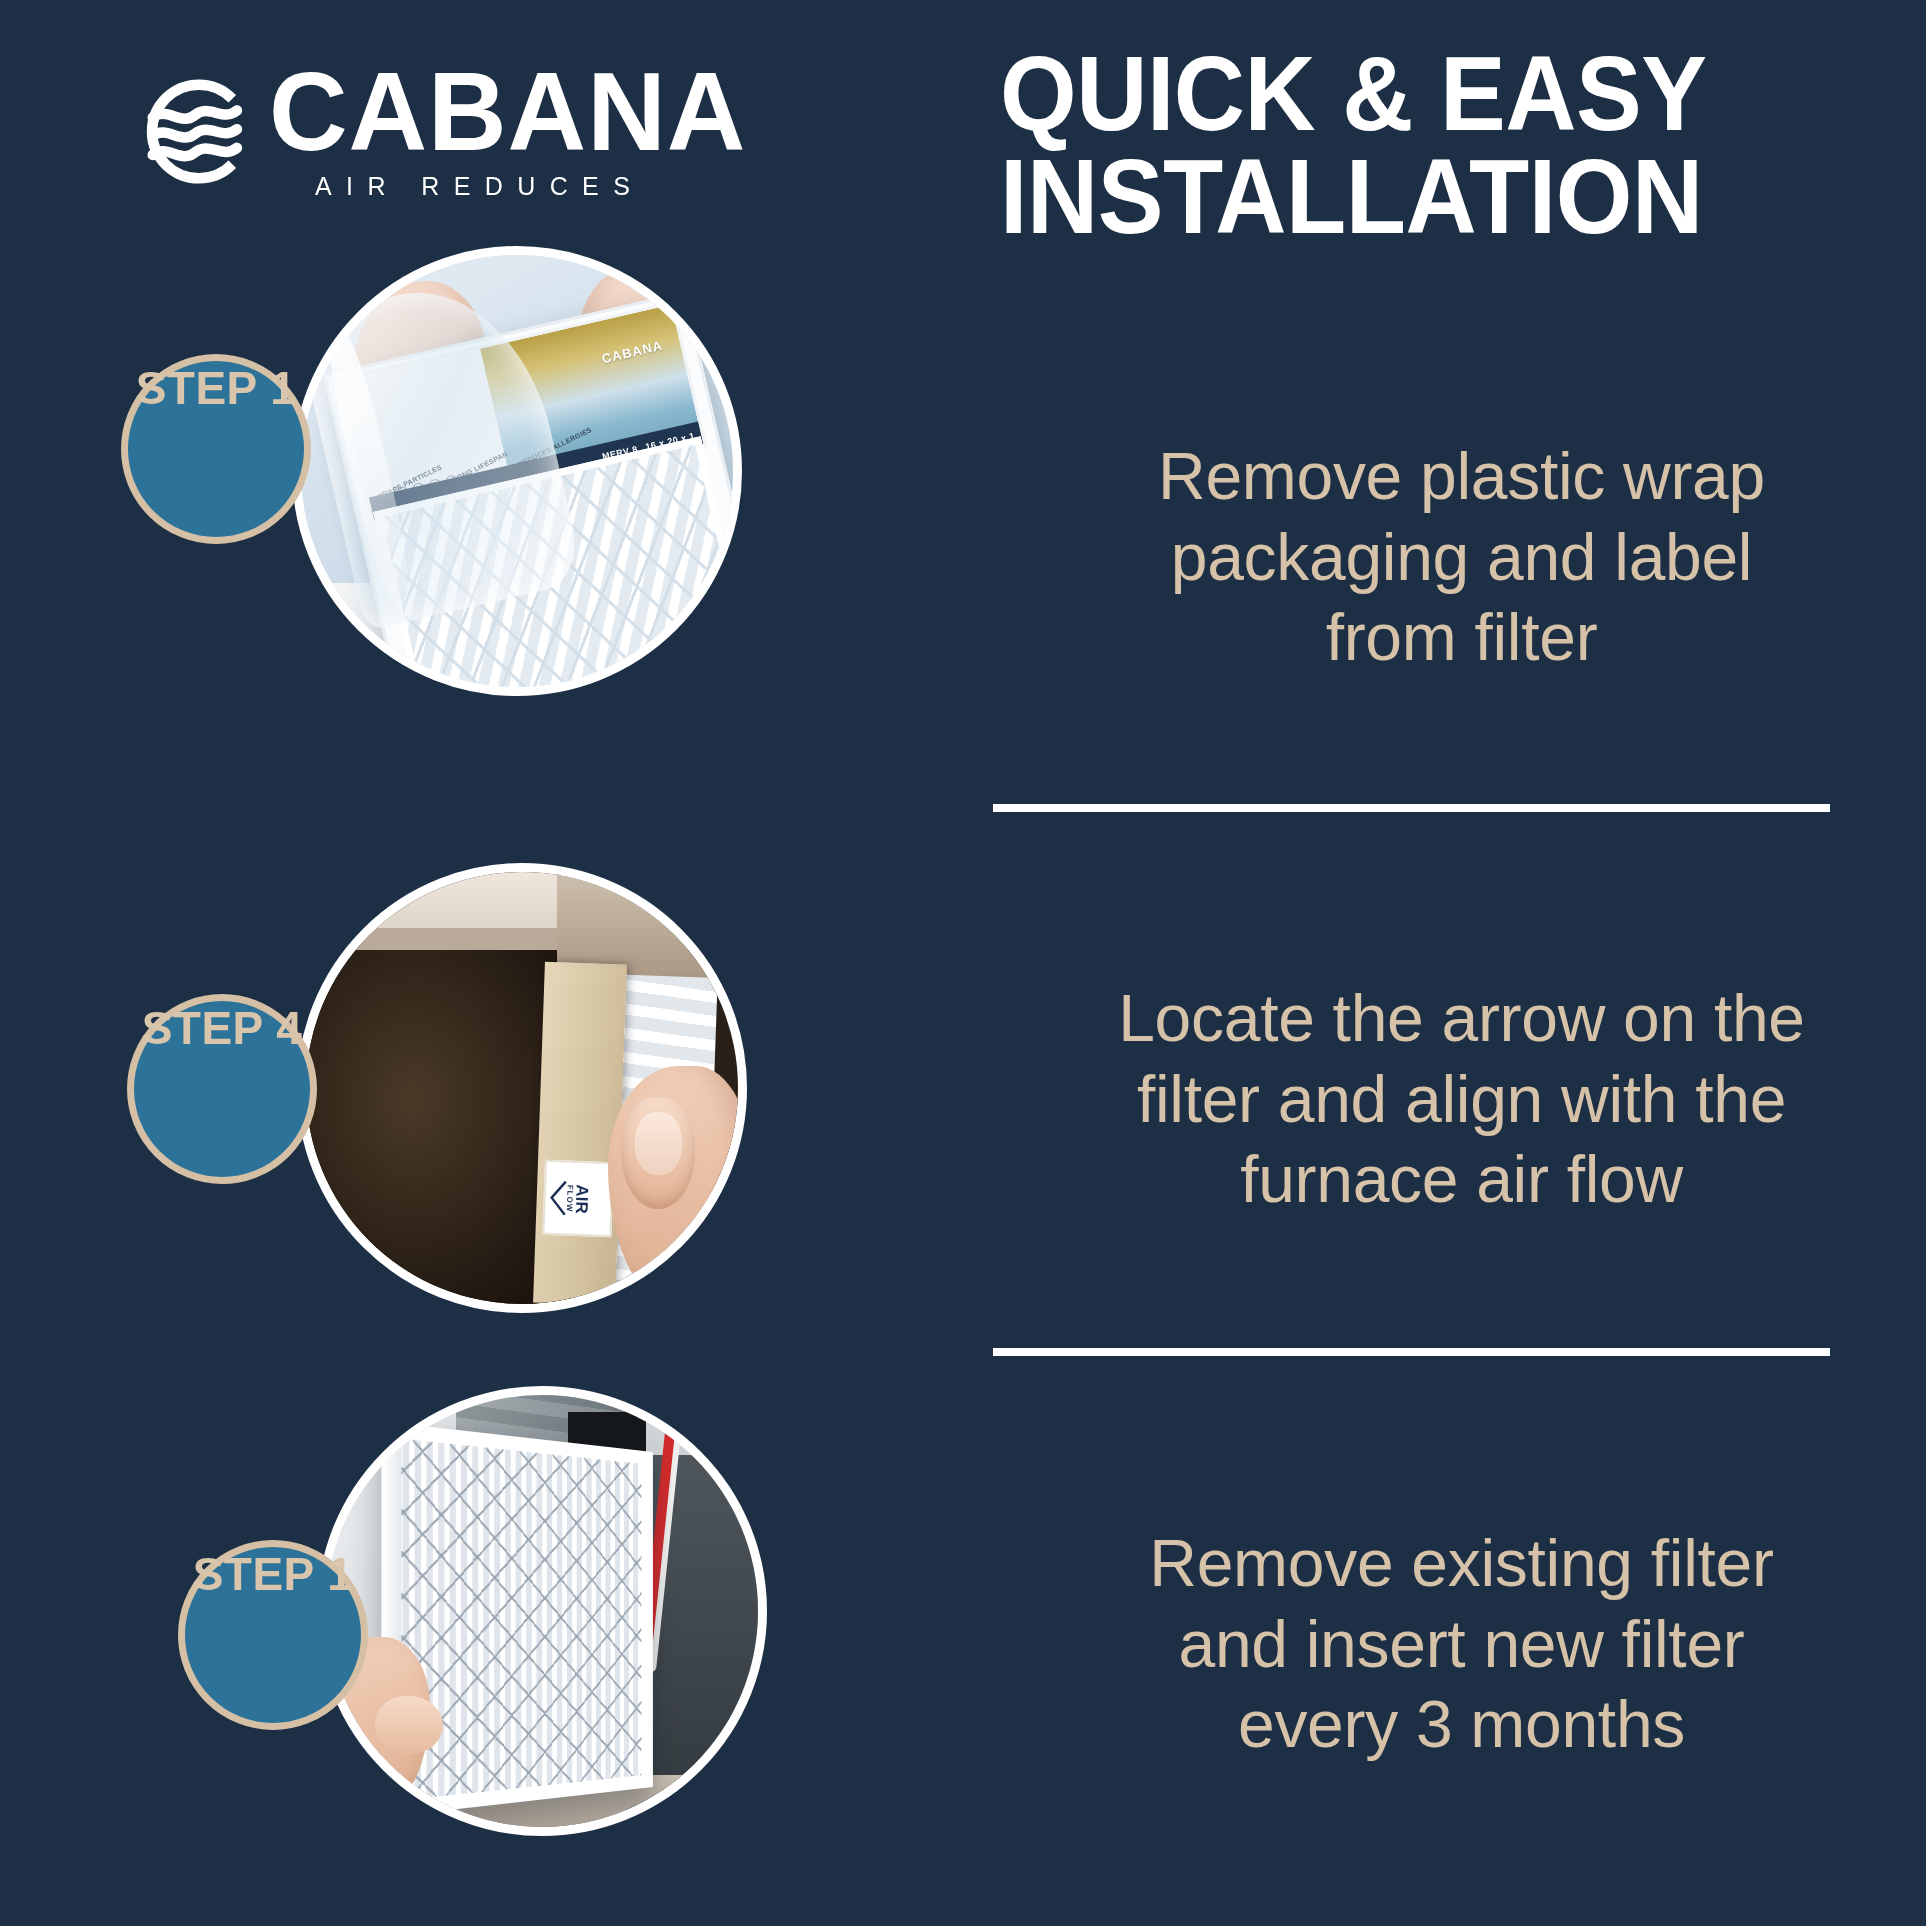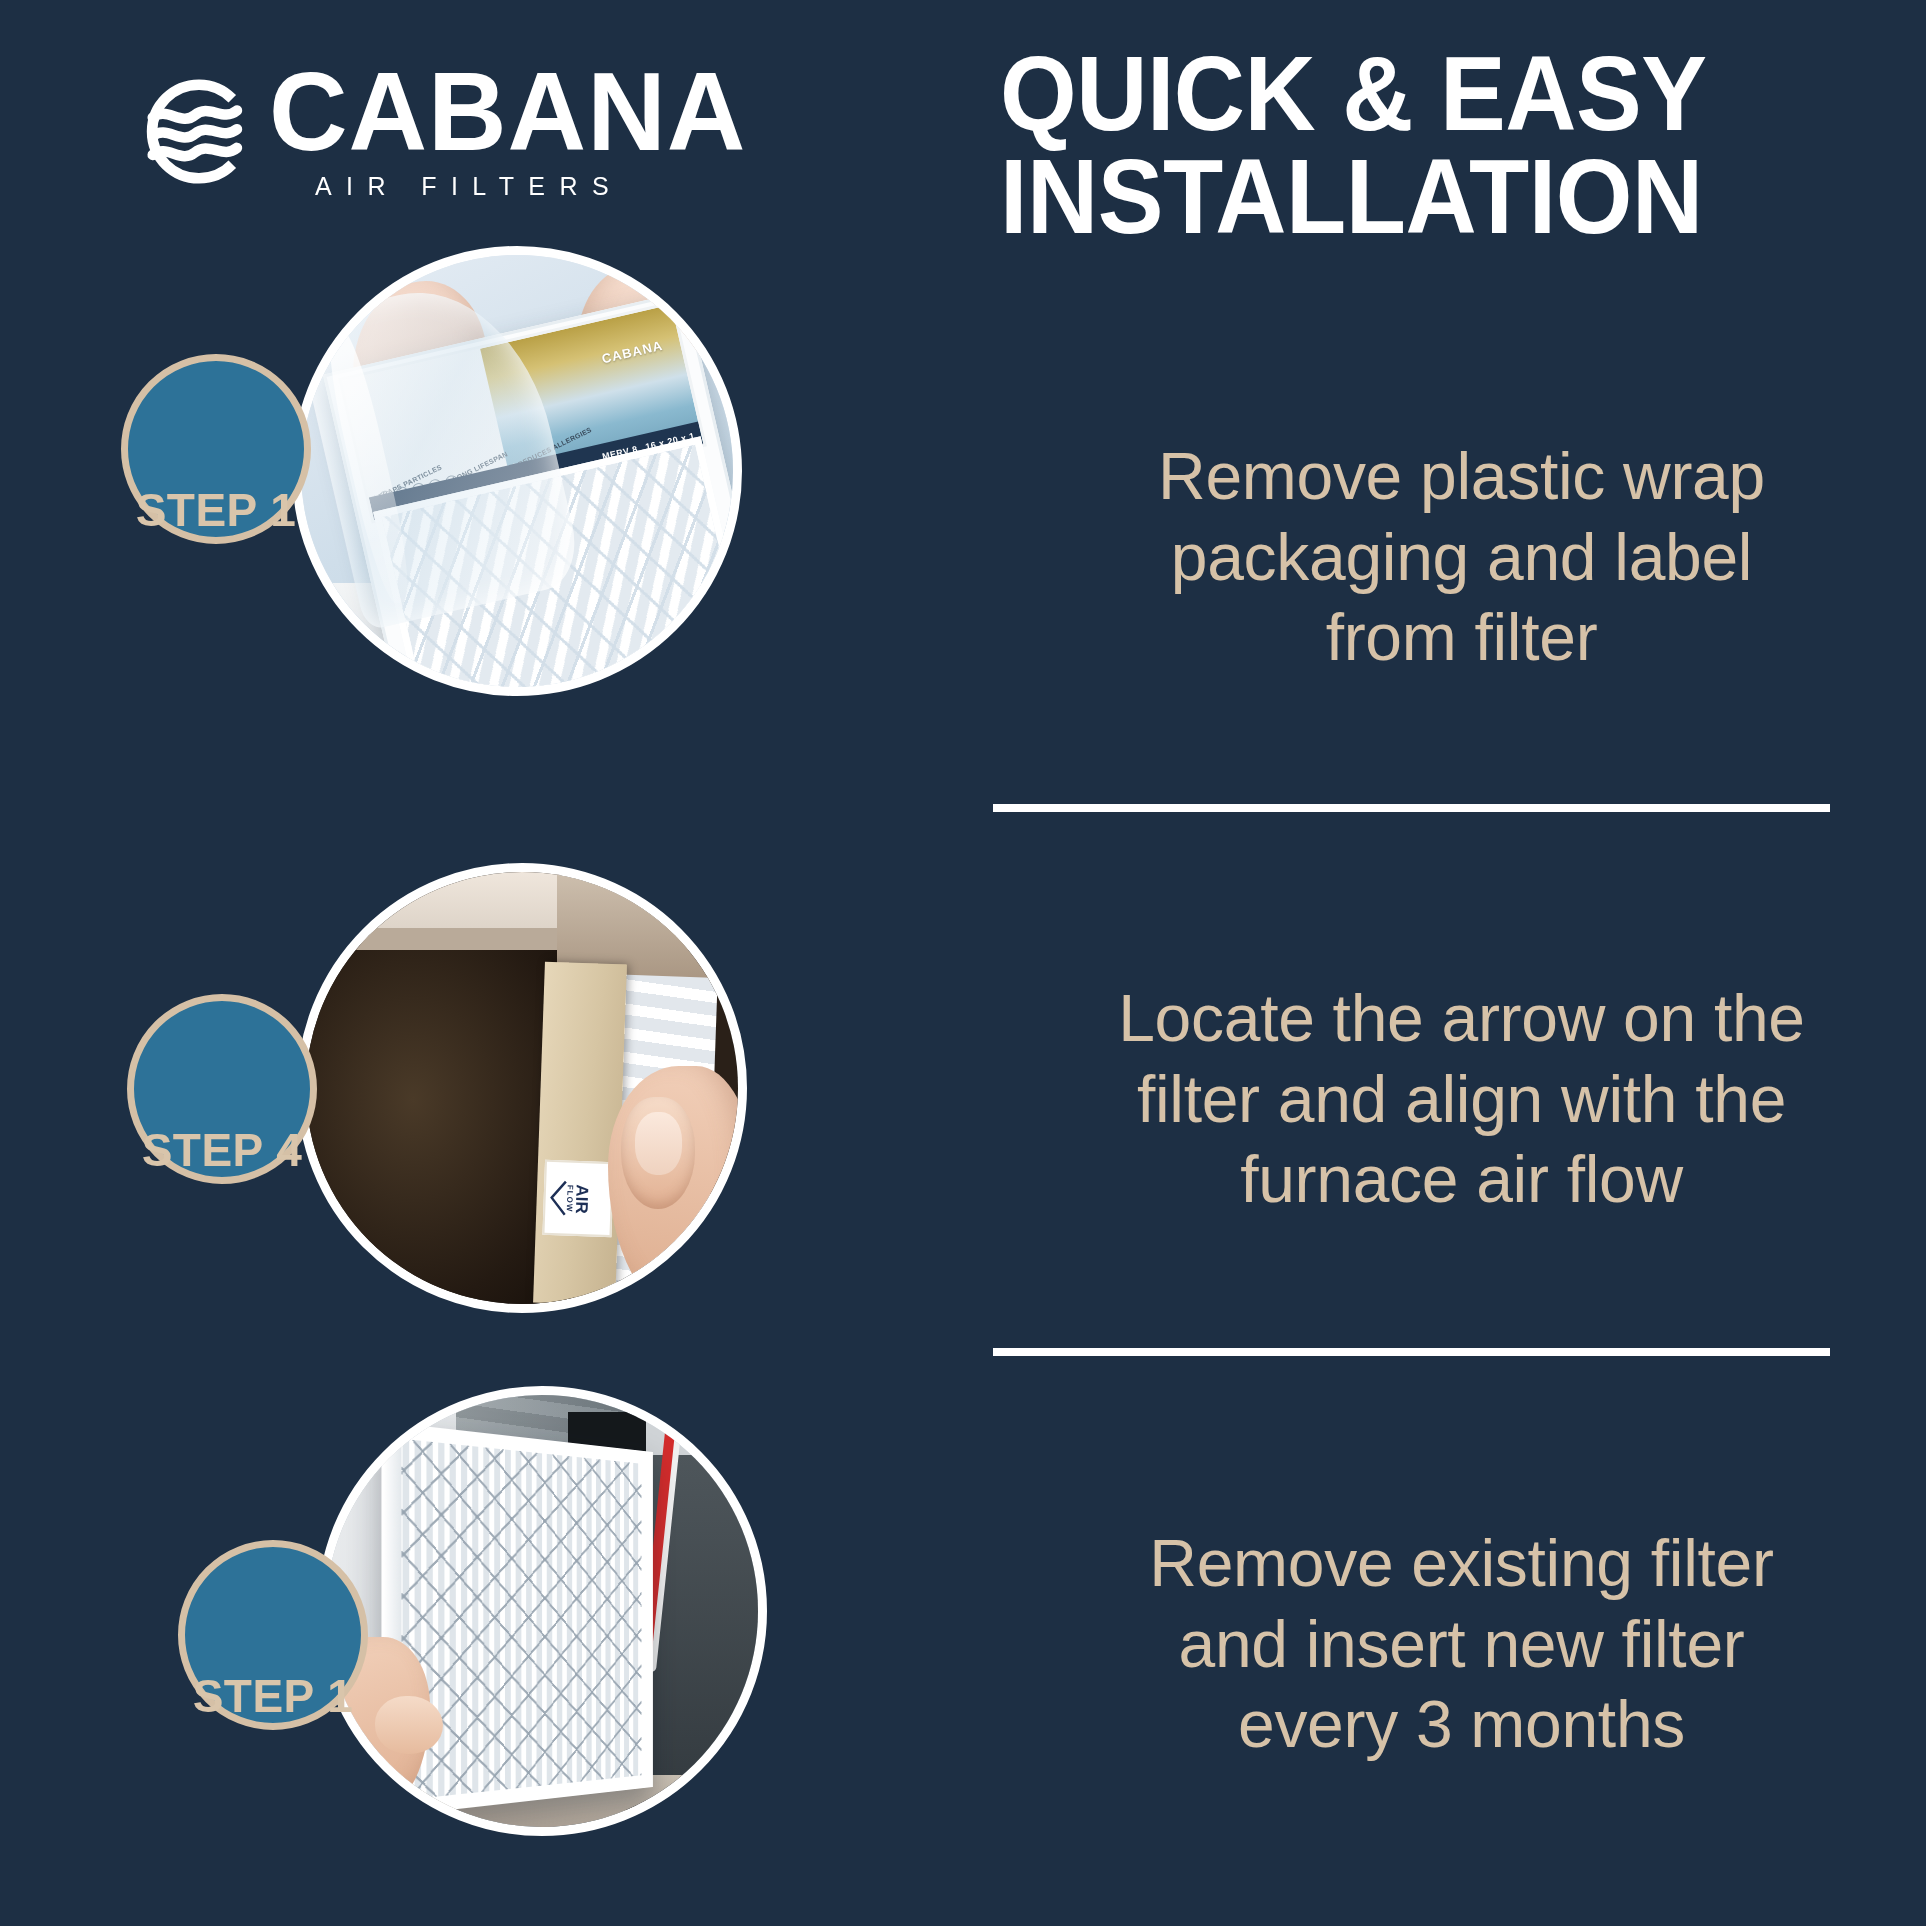--- a/index.html
+++ b/index.html
@@ -48,21 +48,21 @@
     overflow:hidden;
     background:#dde6ee;
   }
   .photo-inner { position:absolute; inset:0; }
 
   .step-badge {
     position:absolute;
     border-radius:50%;
     background:#2d7298;
     border:7px solid #d5c0a6;
-    display:flex; align-items:flex-end; justify-content:center;
+    display:flex; align-items:flex-start; justify-content:center;
     z-index:5;
   }
   .step-badge-label {
     color:#d9c5ab; font-weight:700; font-size:46px; letter-spacing:0.5px;
     white-space:nowrap;
     font-family:"Liberation Sans Narrow","Liberation Sans", sans-serif;
   }
 
   
   .step-caption {
@@ -241,21 +241,21 @@
 
   <div id="brand-logo">
     <svg id="brand-mark" viewBox="0 0 100 100">
       <path d="M84 22a40 40 0 1 0 0 56" fill="none" stroke="#ffffff" stroke-width="9"></path>
       <path d="M16 38c12-10 24 8 36-2s24 6 36-4" fill="none" stroke="#ffffff" stroke-width="9" stroke-linecap="round"></path>
       <path d="M16 54c12-10 24 8 36-2s24 6 36-4" fill="none" stroke="#ffffff" stroke-width="9" stroke-linecap="round"></path>
       <path d="M16 70c12-10 24 8 36-2s24 6 36-4" fill="none" stroke="#ffffff" stroke-width="9" stroke-linecap="round"></path>
     </svg>
     <div id="brand-words">
       <div id="brand-name">CABANA</div>
-      <div id="brand-tagline">AIR FILTERS</div>
+      <div id="brand-tagline">AIR REDUCES</div>
     </div>
   </div>
 
   <div id="headline">
     <span class="l1">QUICK &amp; EASY</span>
     <span class="l2">INSTALLATION</span>
   </div>
 </div>
 
 <div class="step-photo" style="left:292px; top:246px; width:450px; height:450px;">

